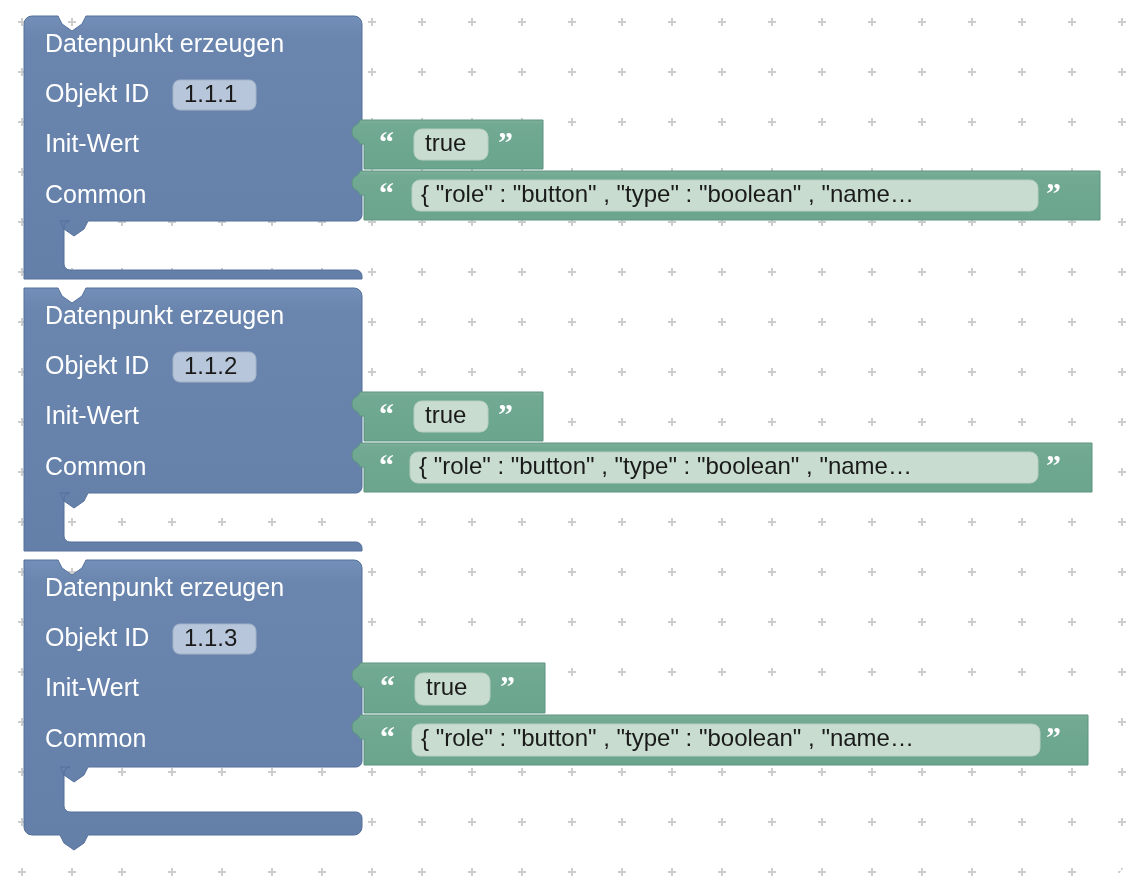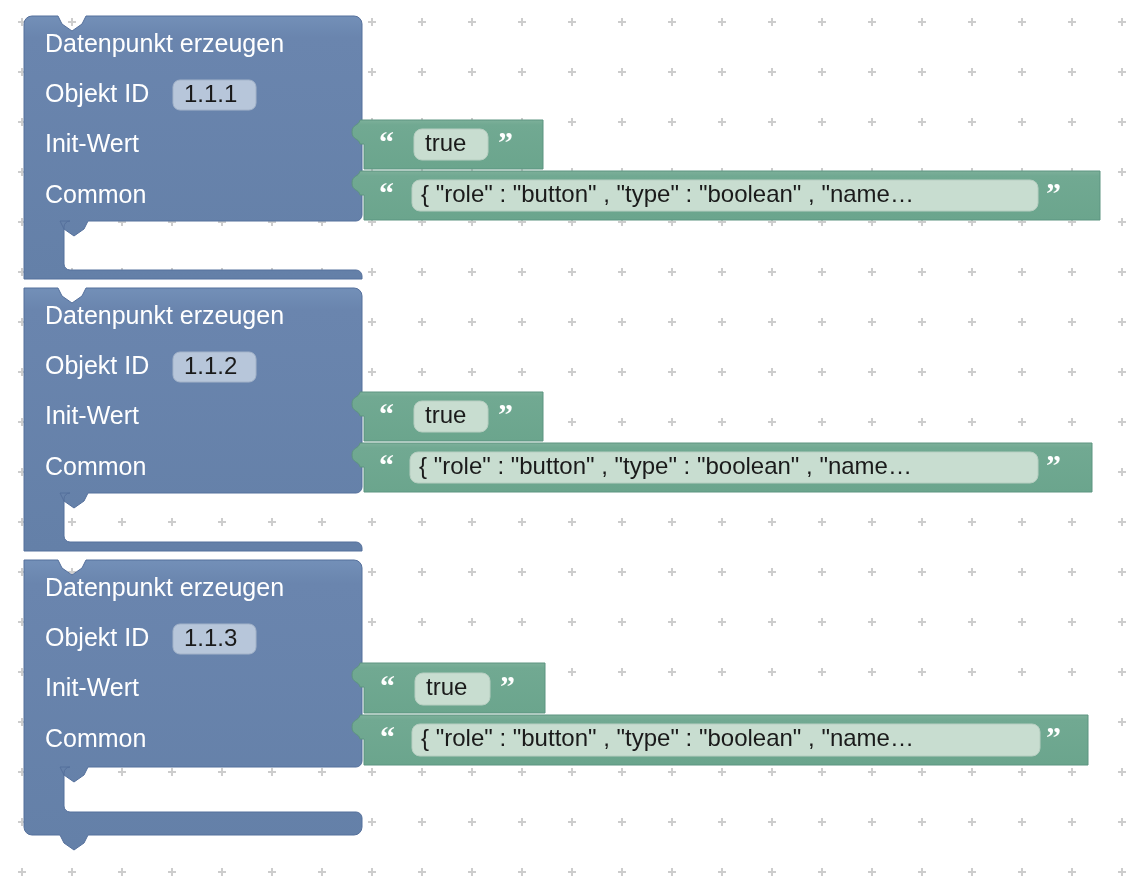--- a/index.html
+++ b/index.html
@@ -10,20 +10,21 @@
   }
   body {
     font-family: "Liberation Sans", sans-serif;
   }
   #workspace {
     position: relative;
     width: 1126px;
     height: 878px;
     overflow: hidden;
     background-color: #ffffff;
+    border-radius: 20px;
   }
   
   #grid-layer {
     position: absolute;
     left: 0; top: 0;
     width: 1126px;
     height: 878px;
     pointer-events: none;
   }
   #blocks-layer {

